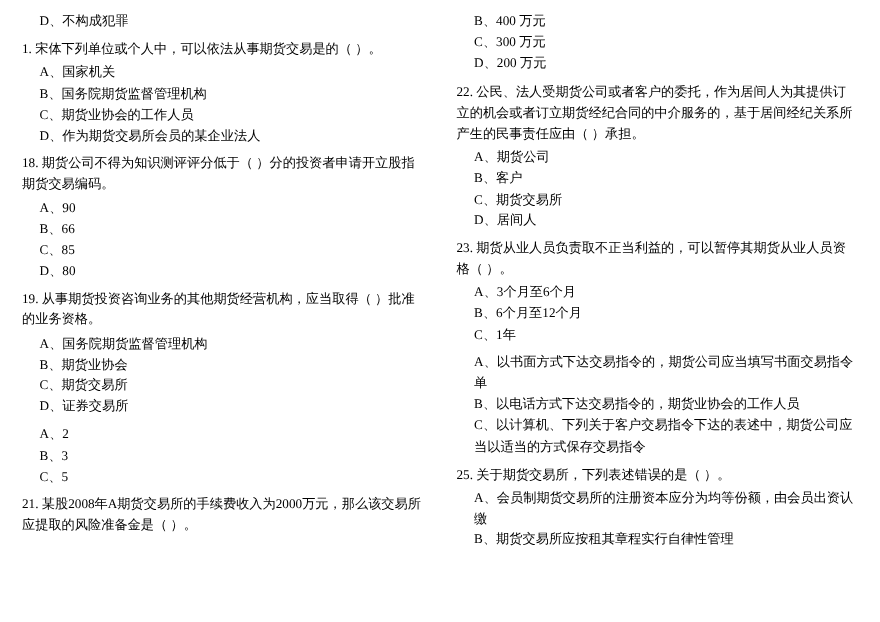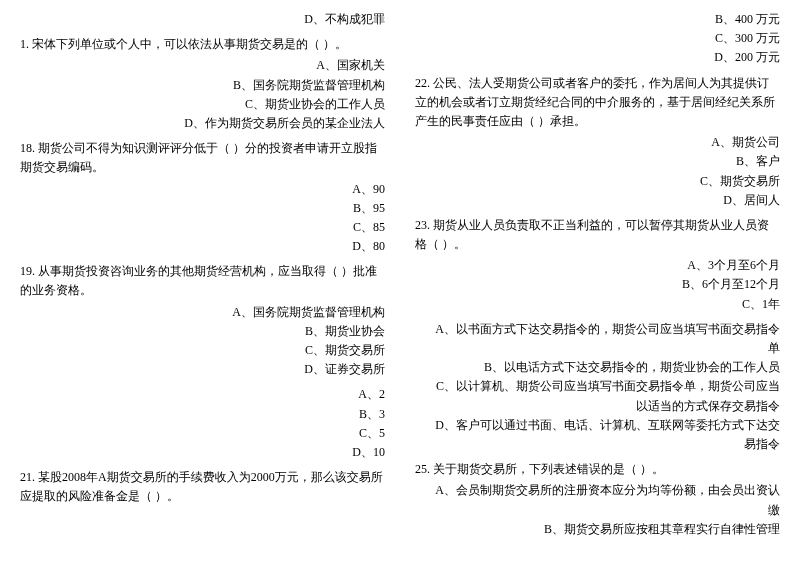--- a/index.html
+++ b/index.html
@@ -37,21 +37,20 @@
       margin-bottom: 6px;
     }
     .question-text {
       line-height: 1.6;
       text-indent: 0;
       margin-bottom: 2px;
     }
     .option {
       padding-left: 16px;
       line-height: 1.6;
-      text-align: right;
     }
   </style>
 </head>
 <body>
 
 <div class="page-content">
   <div class="two-col">
     <div class="col-left">
 
       <div class="question-block">
@@ -62,38 +61,37 @@
         <div class="question-text">1. 宋体下列单位或个人中，可以依法从事期货交易是的（     ）。</div>
         <div class="option">A、国家机关</div>
         <div class="option">B、国务院期货监督管理机构</div>
         <div class="option">C、期货业协会的工作人员</div>
         <div class="option">D、作为期货交易所会员的某企业法人</div>
       </div>
 
       <div class="question-block">
         <div class="question-text">18. 期货公司不得为知识测评评分低于（     ）分的投资者申请开立股指期货交易编码。</div>
         <div class="option">A、90</div>
-        <div class="option">B、95</div>
+        <div class="option">B、66</div>
         <div class="option">C、85</div>
         <div class="option">D、80</div>
       </div>
 
       <div class="question-block">
         <div class="question-text">19. 从事期货投资咨询业务的其他期货经营机构，应当取得（     ）批准的业务资格。</div>
         <div class="option">A、国务院期货监督管理机构</div>
         <div class="option">B、期货业协会</div>
         <div class="option">C、期货交易所</div>
         <div class="option">D、证券交易所</div>
       </div>
 
       <div class="question-block">
         <div class="option">A、2</div>
         <div class="option">B、3</div>
         <div class="option">C、5</div>
-        <div class="option">D、10</div>
       </div>
 
       <div class="question-block">
         <div class="question-text">21. 某股2008年A期货交易所的手续费收入为2000万元，那么该交易所应提取的风险准备金是（     ）。</div>
 
       </div>
 
     </div>
 
     <div class="col-right">
@@ -115,22 +113,21 @@
       <div class="question-block">
         <div class="question-text">23. 期货从业人员负责取不正当利益的，可以暂停其期货从业人员资格（     ）。</div>
         <div class="option">A、3个月至6个月</div>
         <div class="option">B、6个月至12个月</div>
         <div class="option">C、1年</div>
       </div>
 
       <div class="question-block">
         <div class="option">A、以书面方式下达交易指令的，期货公司应当填写书面交易指令单</div>
         <div class="option">B、以电话方式下达交易指令的，期货业协会的工作人员</div>
-        <div class="option">C、以计算机、期货公司应当填写书面交易指令单，期货公司应当以适当的方式保存交易指令</div>
-        <div class="option">D、客户可以通过书面、电话、计算机、互联网等委托方式下达交易指令</div>
+        <div class="option">C、以计算机、下列关于客户交易指令下达的表述中，期货公司应当以适当的方式保存交易指令</div>
       </div>
 
       <div class="question-block">
         <div class="question-text">25. 关于期货交易所，下列表述错误的是（     ）。</div>
         <div class="option">A、会员制期货交易所的注册资本应分为均等份额，由会员出资认缴</div>
         <div class="option">B、期货交易所应按租其章程实行自律性管理</div>
 
       </div>
 
     </div>

